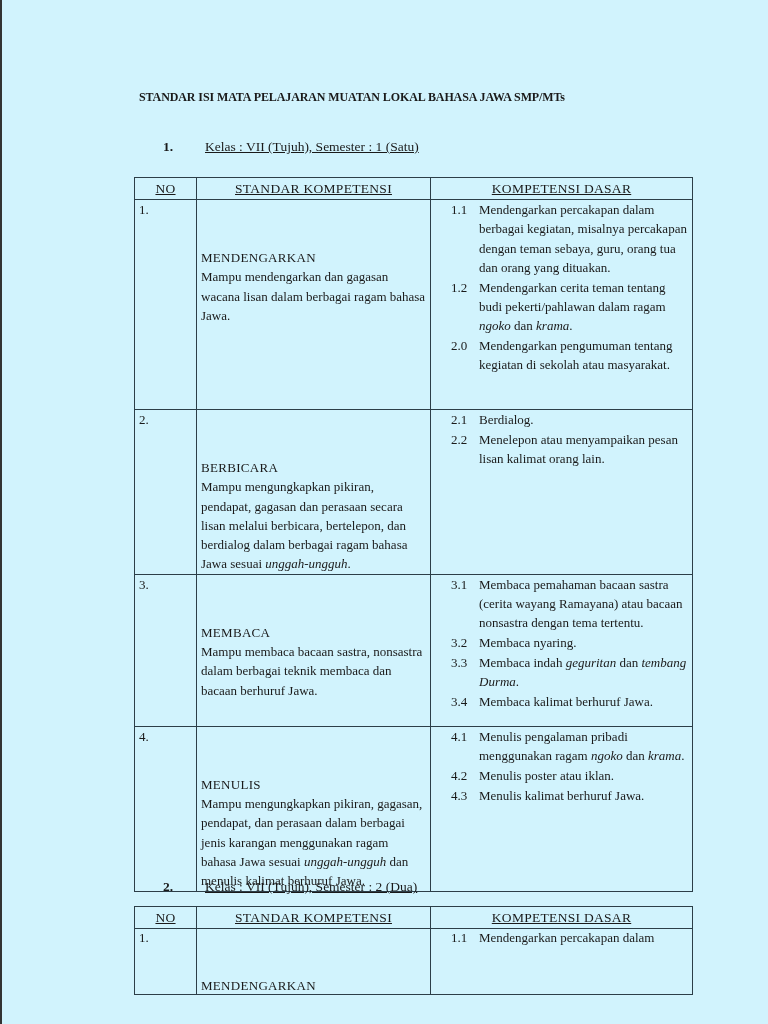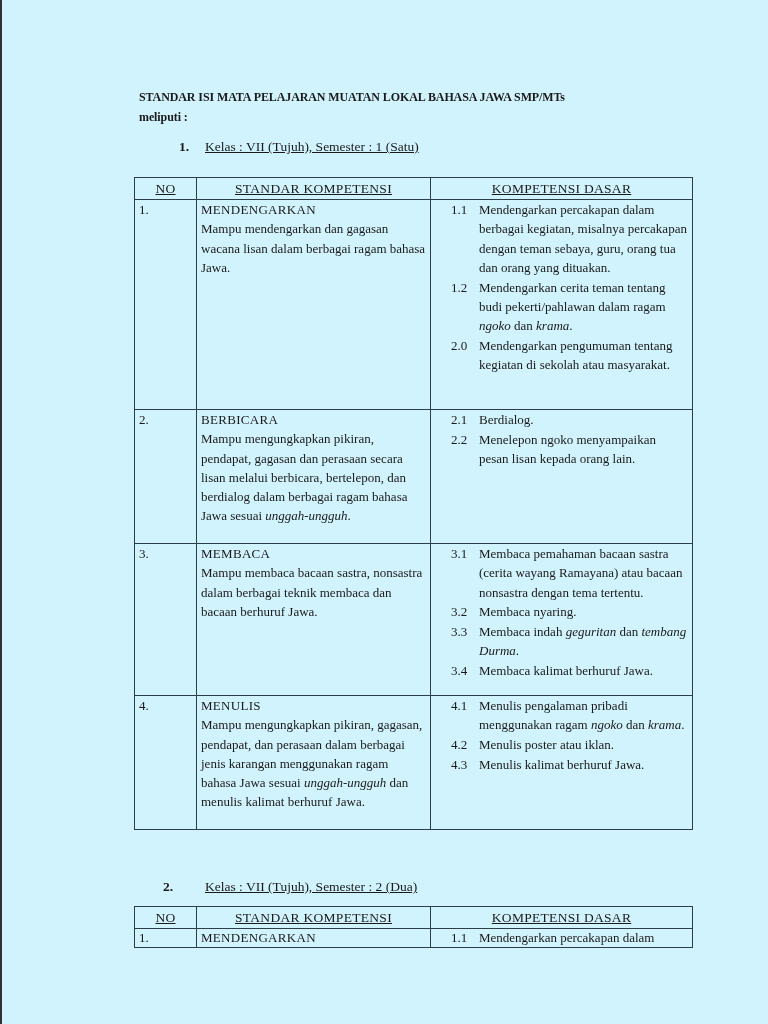--- a/index.html
+++ b/index.html
@@ -63,45 +63,44 @@
       font-size: 13.5px;
       letter-spacing: 0.3px;
       text-decoration: underline;
     }
     table.kd col.c1 { width: 62px; }
     table.kd col.c2 { width: 234px; }
     table.kd col.c3 { width: 262px; }
     td.no { padding-left: 8px; }
     td.sk { padding-left: 7px; padding-top: 1px; }
     td.kd-cell { padding-left: 4px; padding-top: 1px; }
-    .sk-title { letter-spacing: 0.3px; }
+    .sk-title { letter-spacing: 0.3px; margin-top: 48px; }
     .kd-item {
       display: flex;
       margin-bottom: 0.5px;
       margin-left: 12px;
     }
     .kd-item .code {
       width: 28px;
       flex: 0 0 28px;
       padding-left: 4px;
     }
     .kd-item .text {
       flex: 1;
     }
     i { font-style: italic; }
   </style>
 </head>
 <body>
 
 <div class="title">
   <div>STANDAR ISI MATA PELAJARAN MUATAN LOKAL BAHASA JAWA SMP/MTs</div>
-  <div>meliputi :</div>
 </div>
 
-<div class="section-heading" style="top:138px;text-align:center;">
+<div class="section-heading" style="top:138px;">
   <span class="num">1.</span><span class="label">Kelas : VII (Tujuh), Semester : 1 (Satu)</span>
 </div>
 
 <table class="kd" style="top:177px;">
   <colgroup>
       <col class="c1">
       <col class="c2">
       <col class="c3">
     </colgroup>
   <thead>
@@ -141,21 +140,21 @@
         <div class="sk-title">BERBICARA</div>
         <div><span>Mampu mengungkapkan pikiran, pendapat, gagasan dan perasaan secara lisan melalui berbicara, bertelepon, dan berdialog dalam berbagai ragam bahasa Jawa sesuai </span><i>unggah-ungguh</i><span>.</span></div>
       </td>
       <td class="kd-cell">
         <div class="kd-item">
           <span class="code">2.1</span>
           <span class="text">Berdialog.</span>
         </div>
         <div class="kd-item">
           <span class="code">2.2</span>
-          <span class="text">Menelepon ngoko menyampaikan pesan lisan kepada orang lain.</span>
+          <span class="text">Menelepon atau menyampaikan pesan lisan kalimat orang lain.</span>
         </div>
       </td>
     </tr>
 
     <tr style="height:152px;">
       <td class="no">3.</td>
       <td class="sk">
         <div class="sk-title">MEMBACA</div>
         <div>Mampu membaca bacaan sastra, nonsastra dalam berbagai teknik membaca dan bacaan berhuruf Jawa.</div>
       </td>

